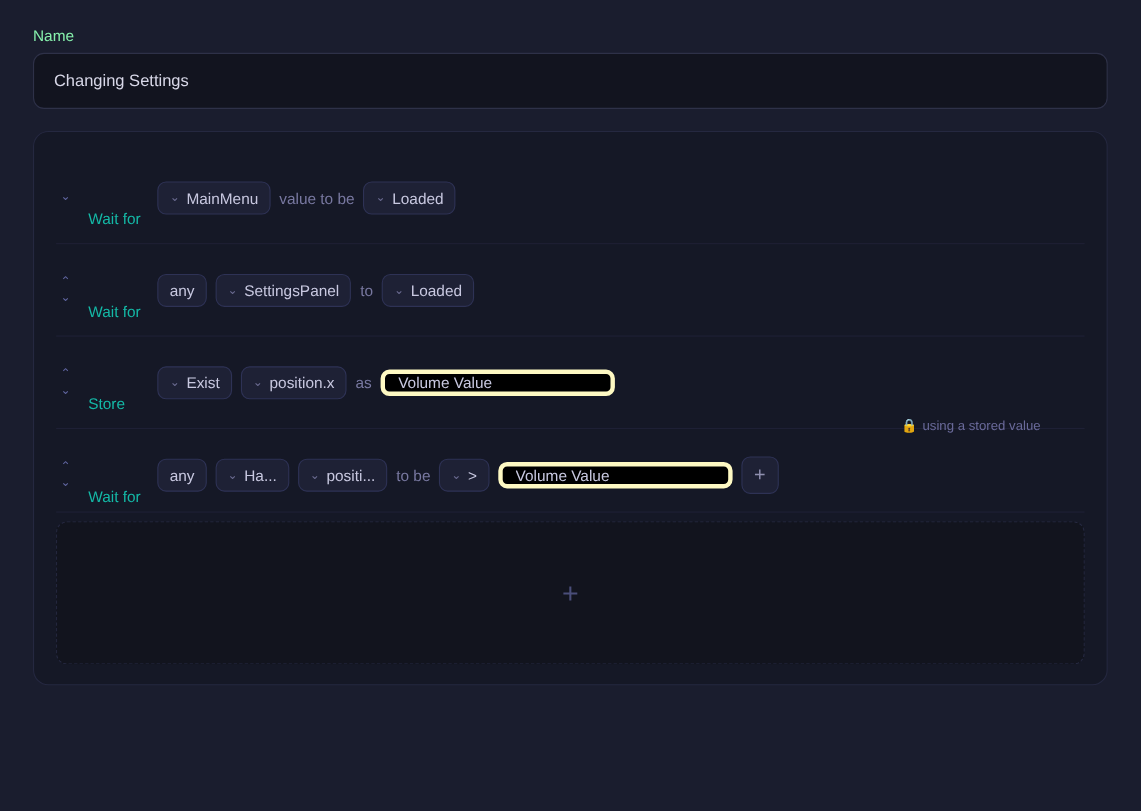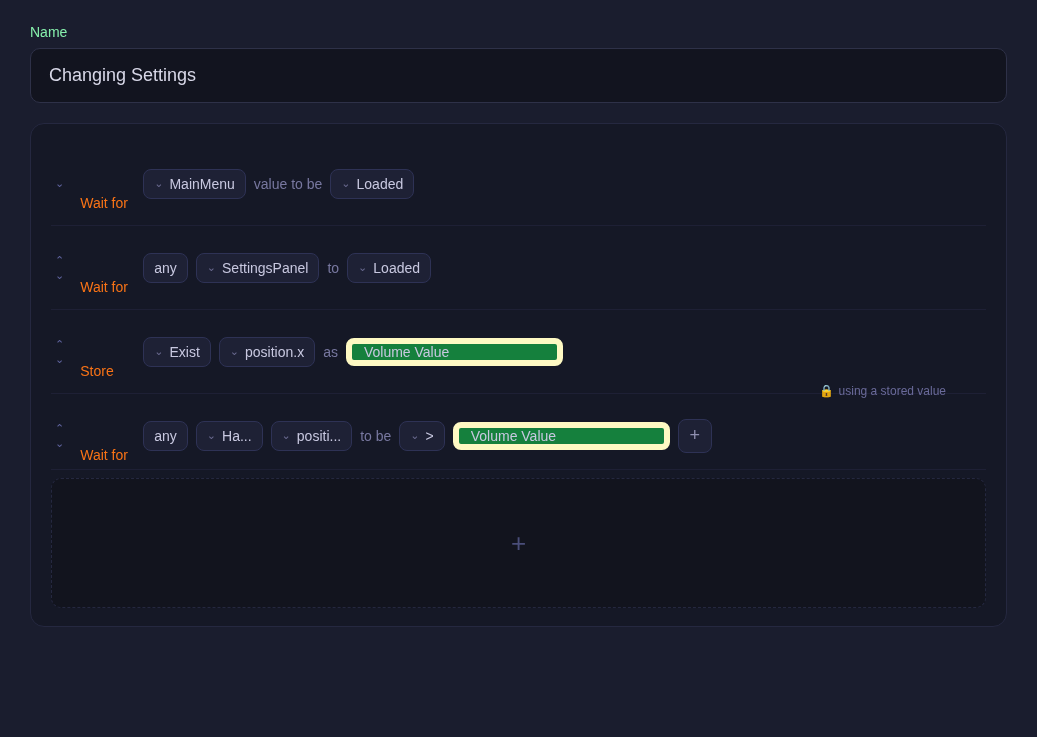--- a/index.html
+++ b/index.html
@@ -32,21 +32,21 @@
       margin-bottom: 8px;
       font-weight: 500;
     }
 
     .name-input {
       width: 100%;
       background: #12141f;
       border: 1px solid #2e3148;
       border-radius: 10px;
       color: #d8d8e8;
-      font-size: 18px;
+      font-size: 15px;
       padding: 16px 18px;
       outline: none;
     }
 
     .steps-container {
       background: #151826;
       border: 1px solid #252840;
       border-radius: 14px;
       padding: 18px 20px;
       display: flex;
@@ -78,21 +78,21 @@
       background: none;
       border: none;
       color: #6065a0;
       cursor: pointer;
       padding: 1px 4px;
       font-size: 11px;
       line-height: 1;
     }
 
     .step-label {
-      color: #f97316;
+      color: #14b8a6;
       font-size: 14px;
       white-space: nowrap;
       min-width: 55px;
       margin-top: 39px;
     }
 
     .dropdown-pill {
       display: flex;
       align-items: center;
       gap: 6px;
@@ -112,22 +112,22 @@
       font-size: 11px;
     }
 
     .connector-text {
       color: #7878a0;
       font-size: 14px;
       white-space: nowrap;
     }
 
     .text-input-field {
-      background: #15803d;
-      border: 6px solid #fef9c3;
+      background: #000000;
+      border: 4px solid #fef9c3;
       border-radius: 8px;
       color: #c8c8e0;
       font-size: 14px;
       padding: 0 12px;
       outline: none;
       min-width: 140px;
     }
 
     .add-step-area {
       background: #12141e;

